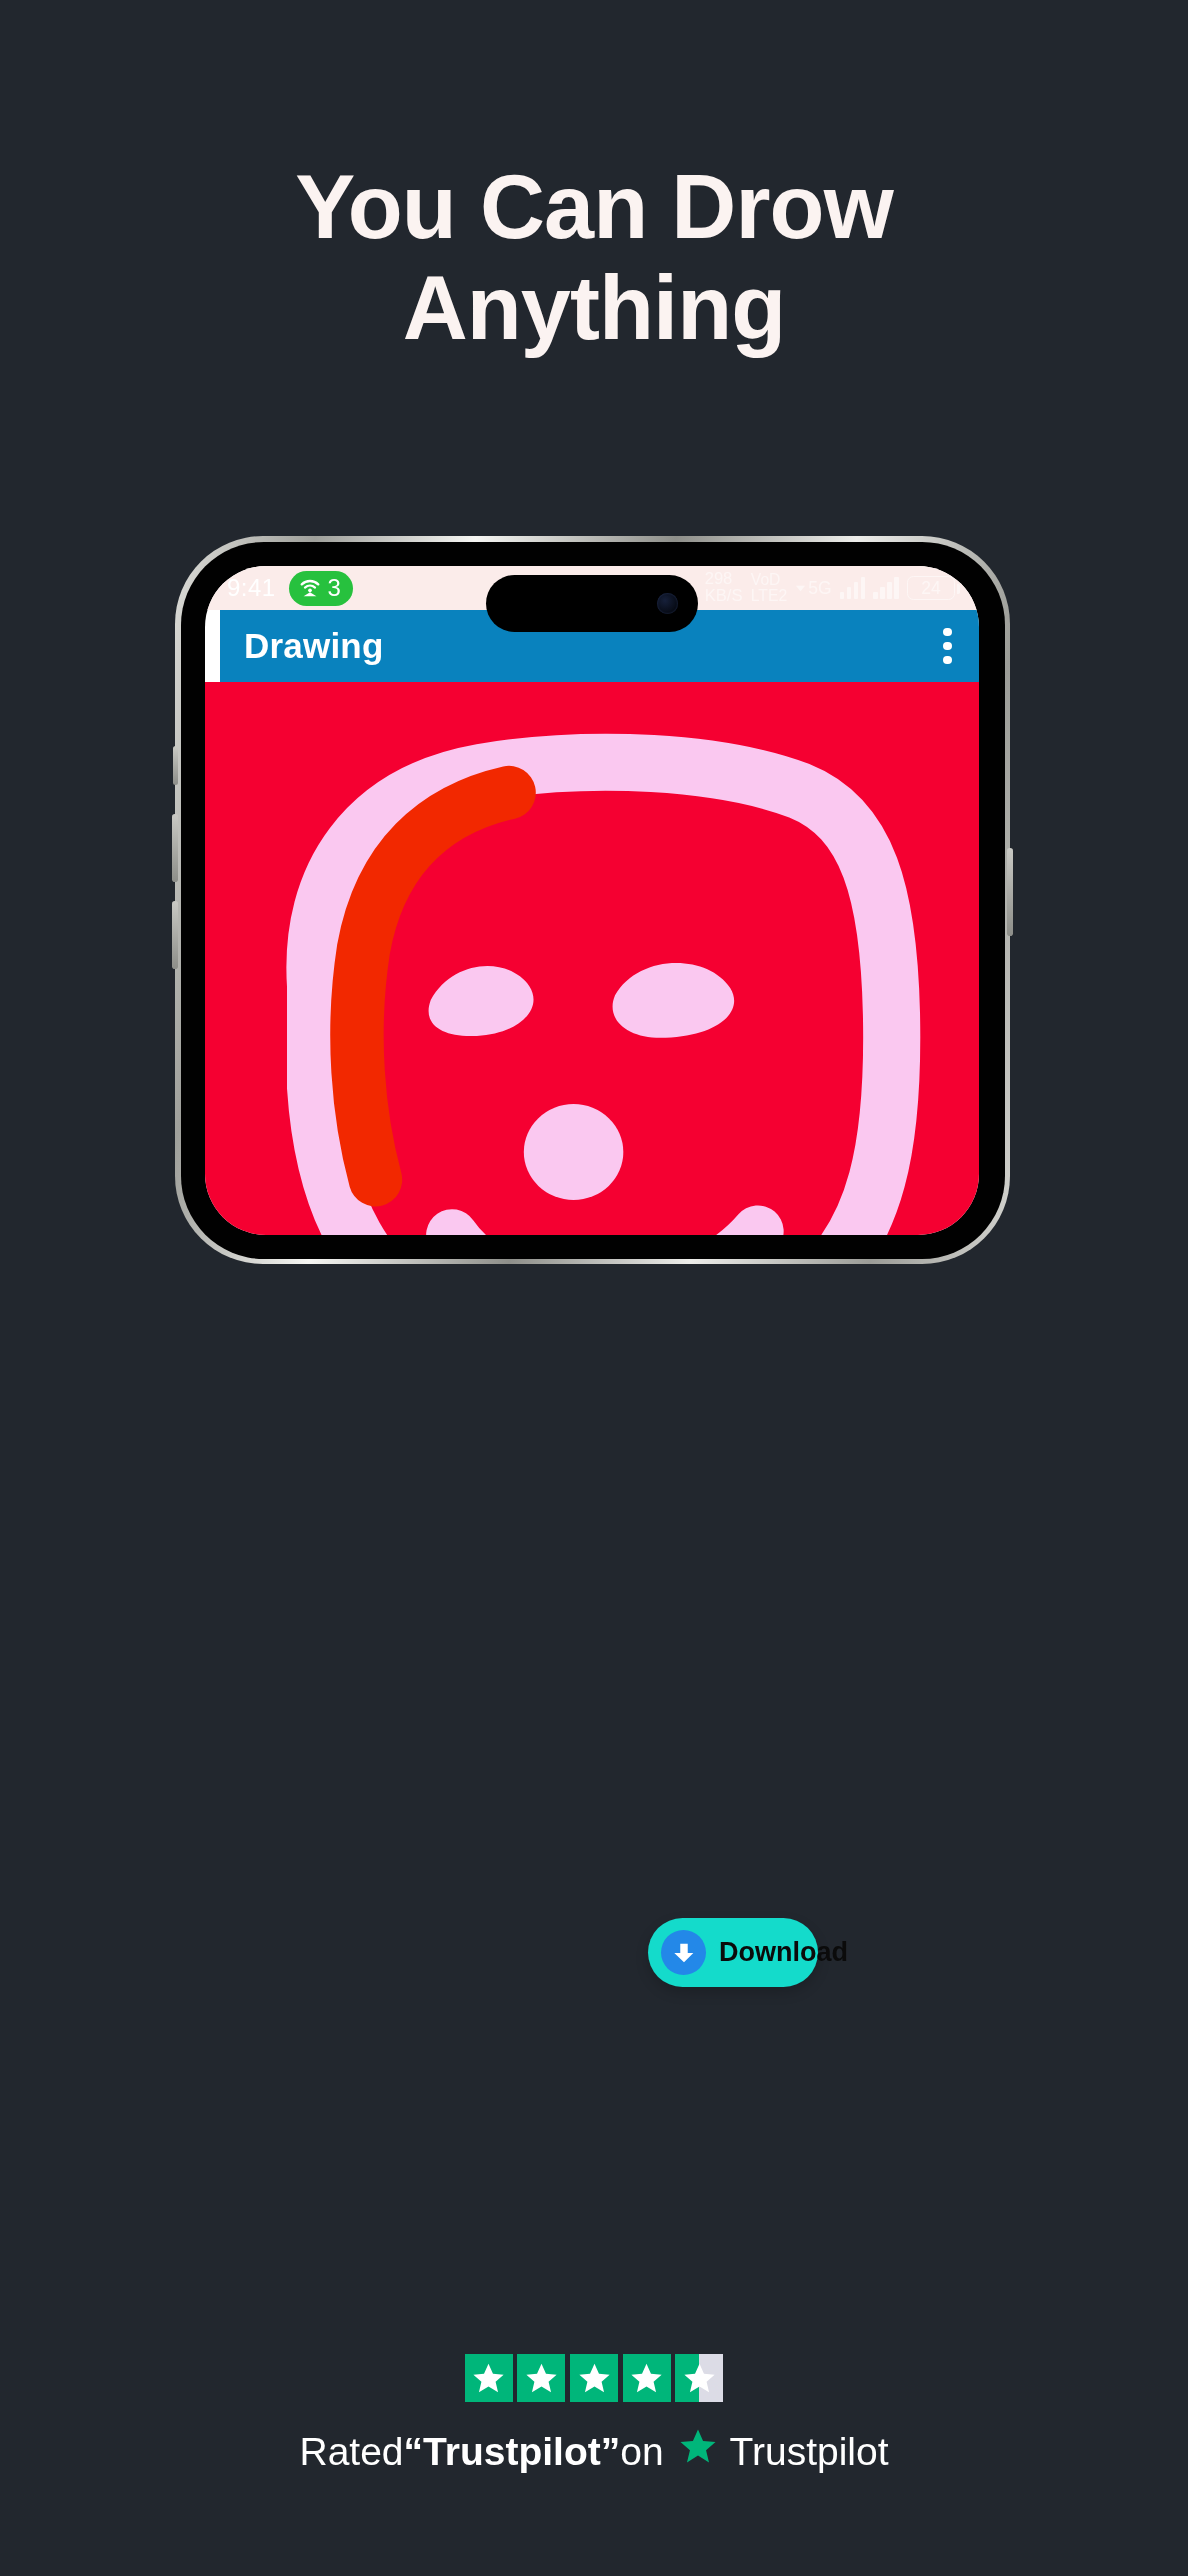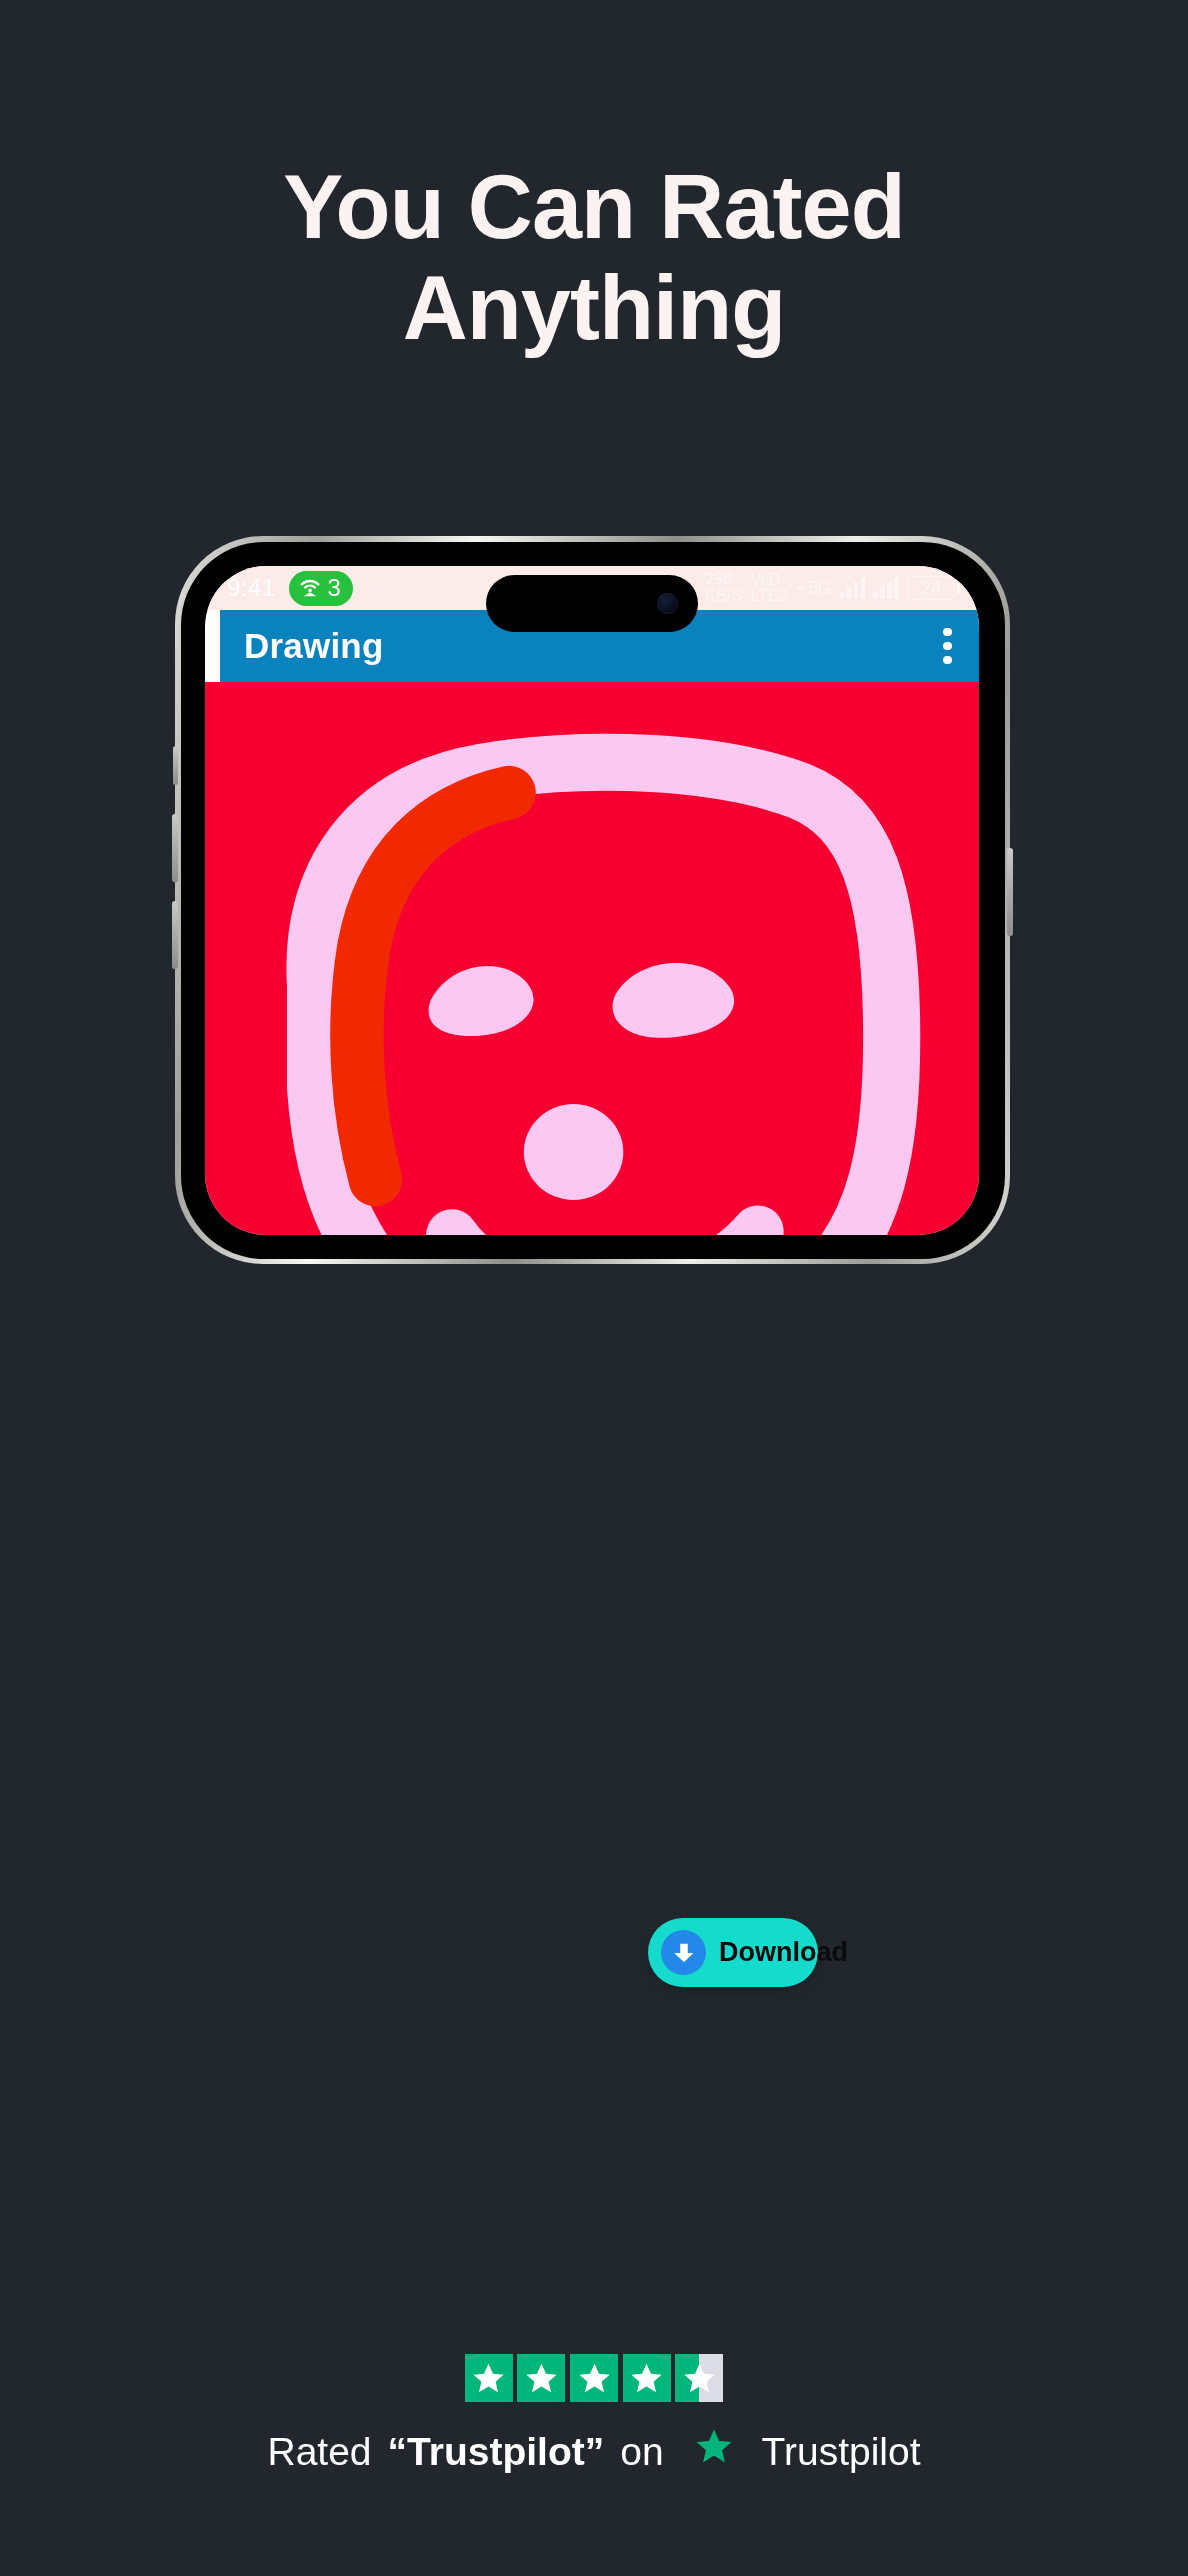--- a/index.html
+++ b/index.html
@@ -205,32 +205,32 @@
     position:relative; overflow:hidden;
     background:#00B67A;
   }
   .star-box.half { background:#DCDCE6; }
   .star-box.half::before{
     content:""; position:absolute; left:0; top:0; width:50%; height:100%;
     background:#00B67A;
   }
   .star-box svg { position:relative; z-index:2; }
   .trust-line {
-    display:flex; align-items:center; gap:16px;
+    display:flex; align-items:center; gap:0px;
     font-size:39px; color:#FFFFFF;
     font-weight:normal;
   }
   .trust-line b { font-weight:bold; }
   .tp-star { margin:0 11px 0 13px; display:block; }
 </style>
 </head>
 <body>
 
 <div class="headline">
-  <div>You Can Rated</div>
+  <div>You Can Drow</div>
   <div>Anything</div>
 </div>
 
 <div class="ph-frame"></div>
 <div class="ph-black"></div>
 <div class="btn-silent"></div>
 <div class="btn-volup"></div>
 <div class="btn-voldn"></div>
 <div class="btn-power"></div>
 

